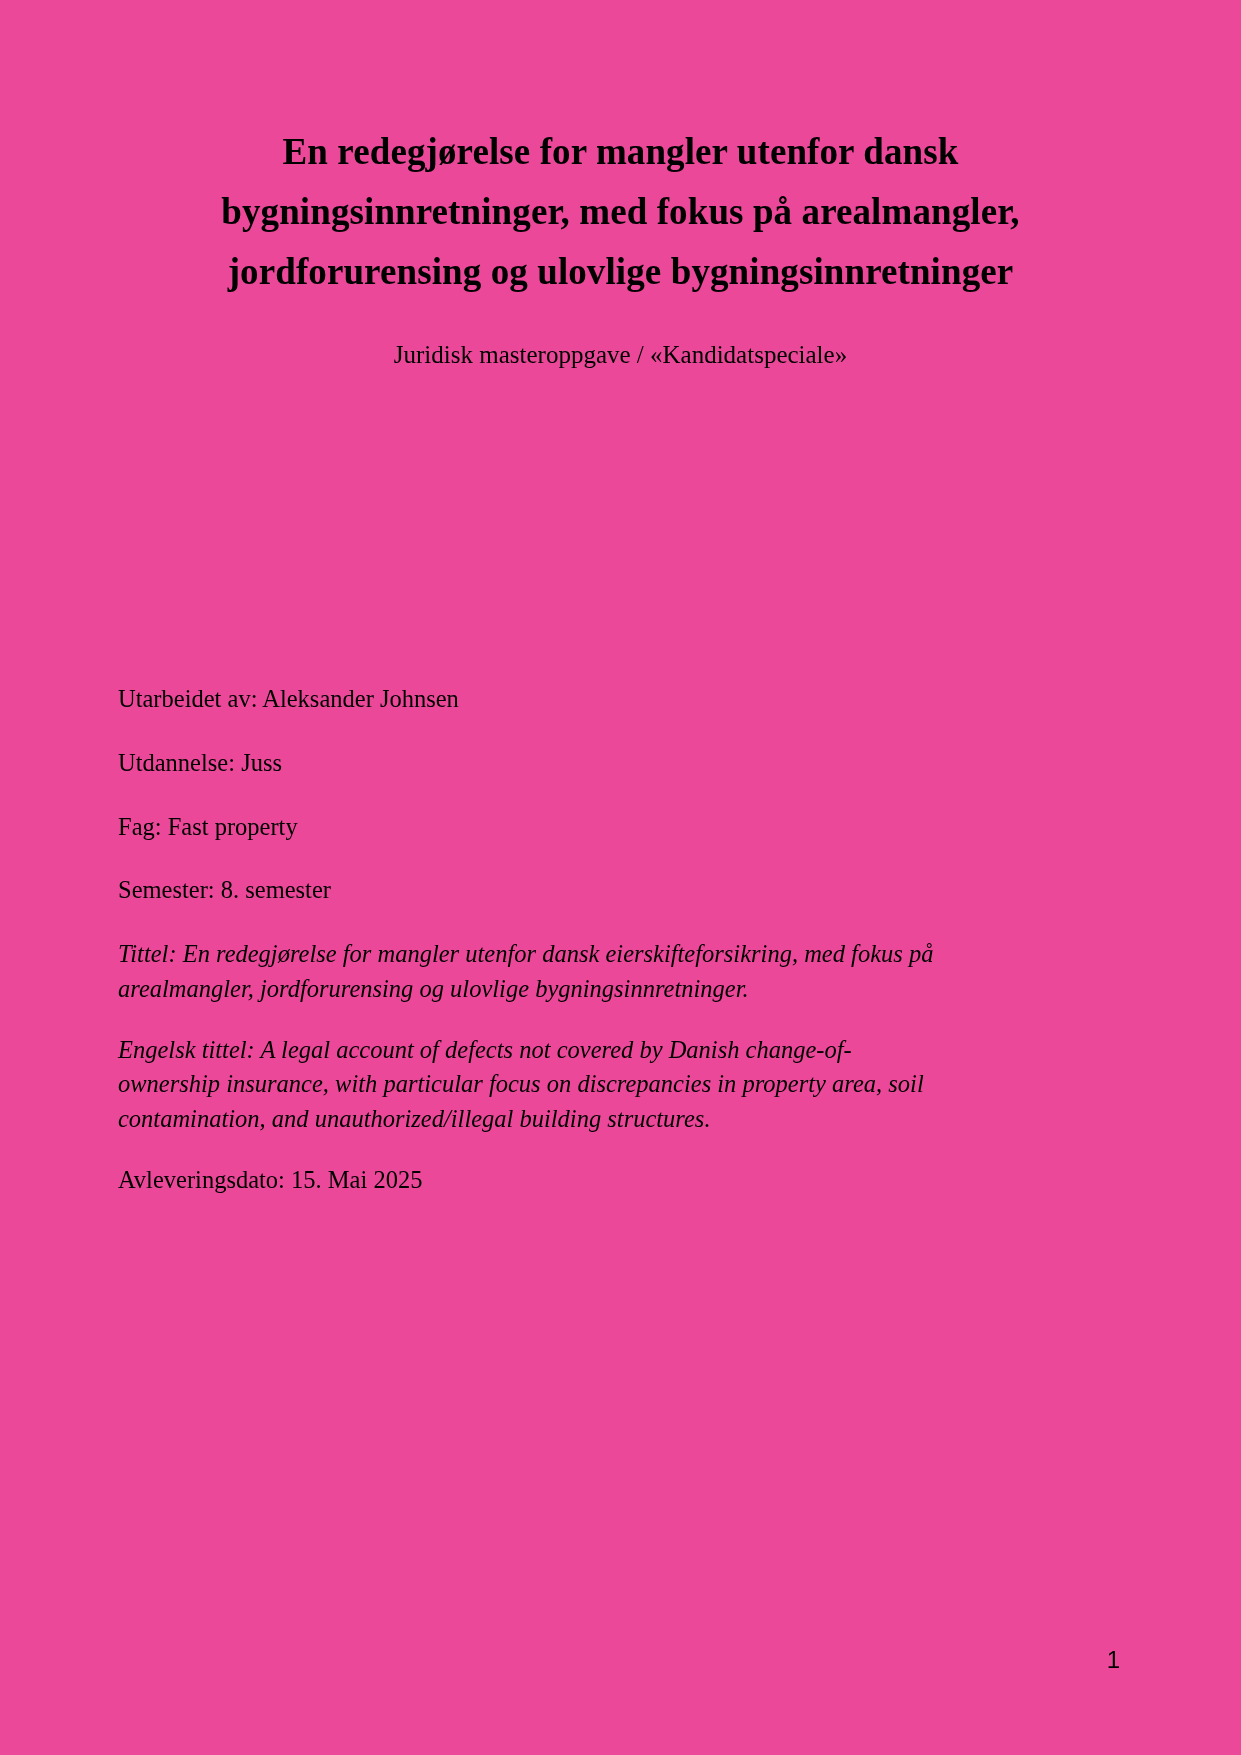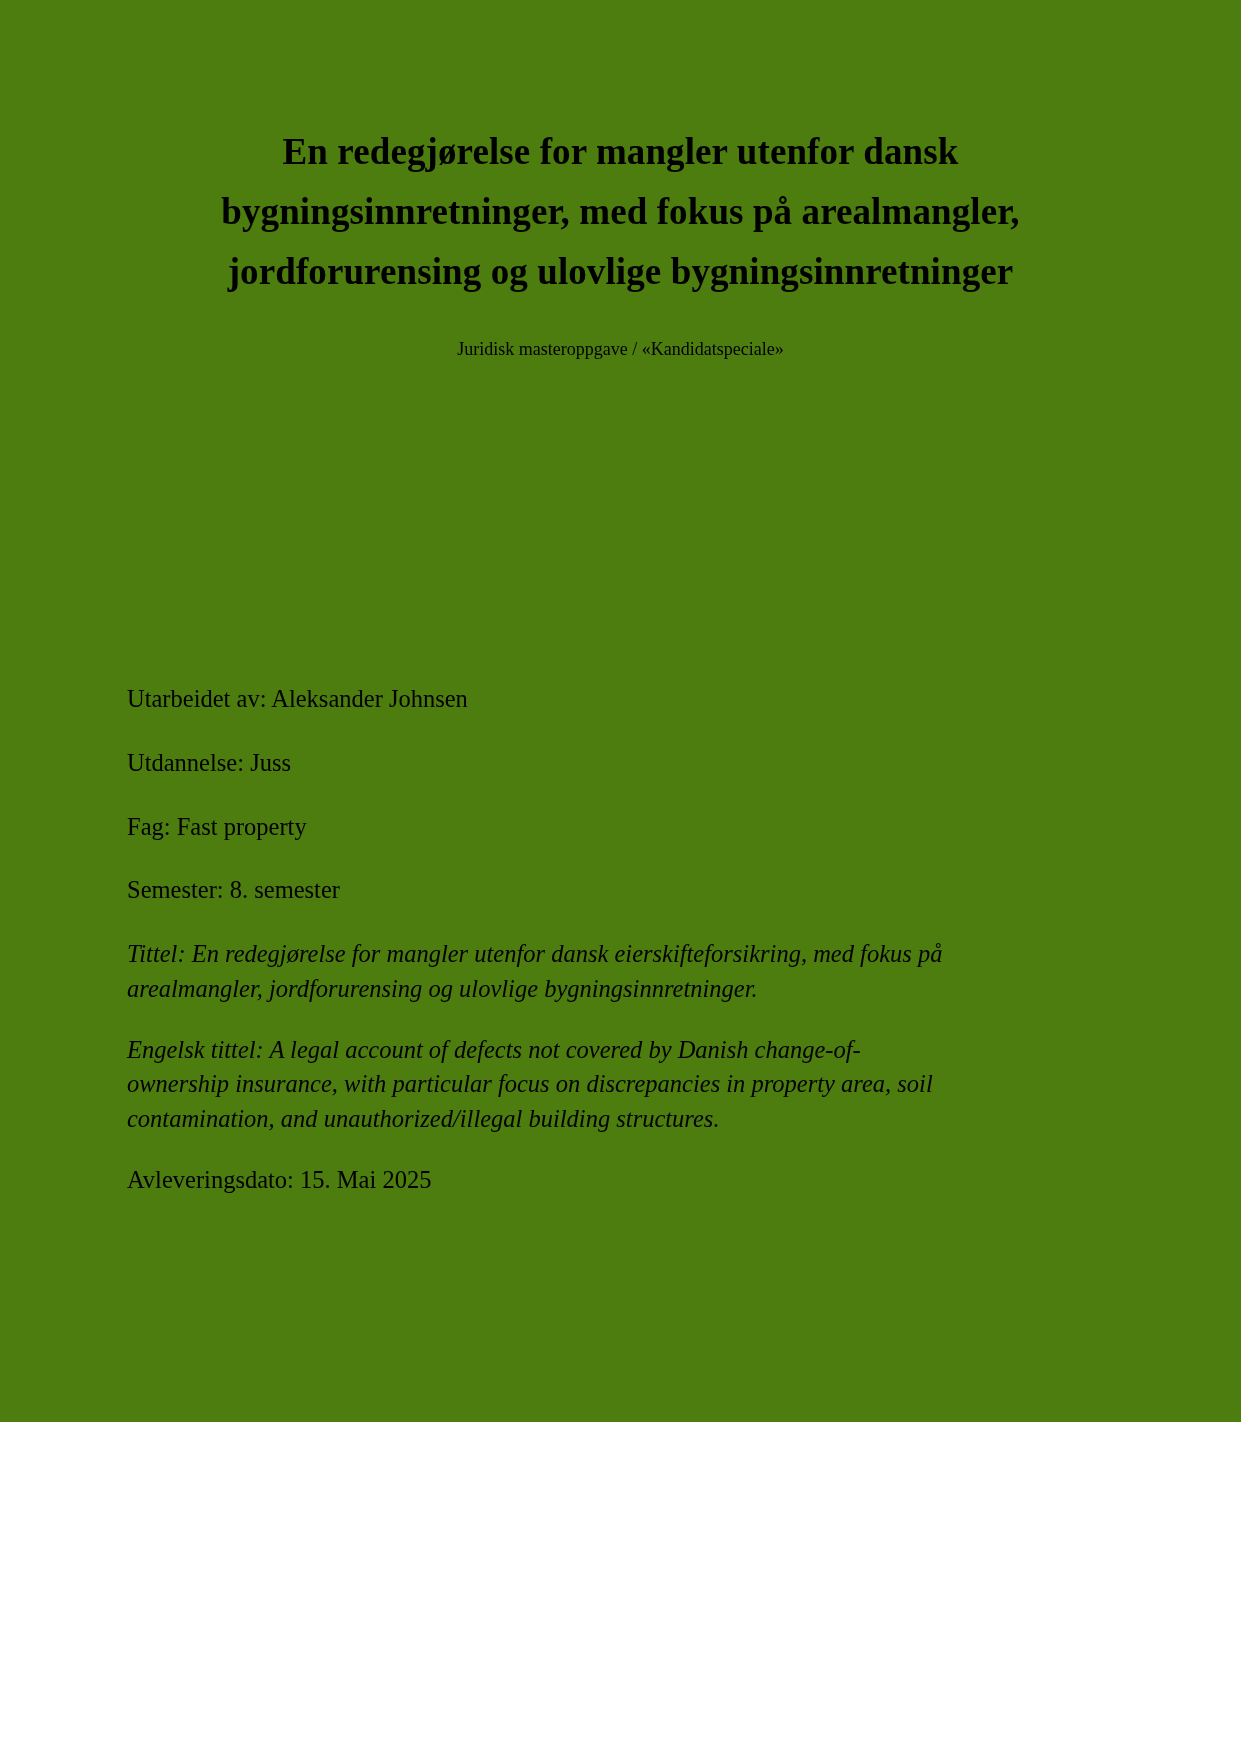--- a/index.html
+++ b/index.html
@@ -3,22 +3,22 @@
 <meta charset="utf-8">
 <style>
   html, body {
     margin: 0;
     padding: 0;
     background: #ffffff;
   }
   .page {
     position: relative;
     width: 1241px;
-    height: 1422px;
-    background: #4d7c0f;
+    height: 1755px;
+    background: #ec4899;
     margin: 0 auto;
     overflow: hidden;
     font-family: "Liberation Serif", "DejaVu Serif", serif;
     color: #000000;
   }
 
   
   .title-block {
     position: absolute;
     left: 148px;
@@ -31,30 +31,30 @@
     font-weight: bold;
     font-size: 37px;
     line-height: 1.62;
     letter-spacing: 0.1px;
     margin: 0;
     color: #000000;
   }
   .doc-subtitle {
     font-family: "Liberation Serif", "DejaVu Serif", serif;
     font-weight: normal;
-    font-size: 18px;
+    font-size: 25px;
     line-height: 1.5;
     margin: 34px 0 0 0;
     color: #000000;
   }
 
   
   .meta-block {
     position: absolute;
-    left: 127px;
+    left: 118px;
     top: 682px;
     width: 820px;
   }
   .meta-line {
     font-family: "Liberation Serif", "DejaVu Serif", serif;
     font-size: 24.5px;
     line-height: 1.42;
     color: #000000;
     margin: 0 0 29px 0;
     text-align: left;

